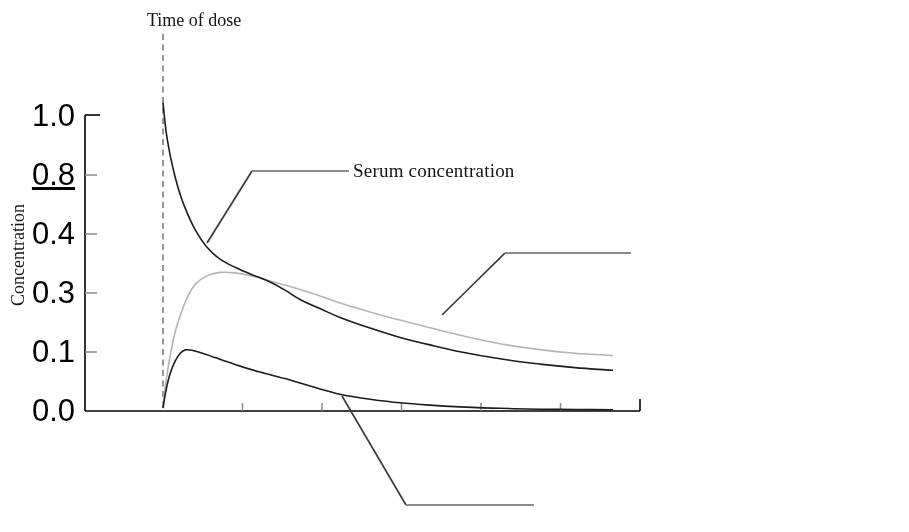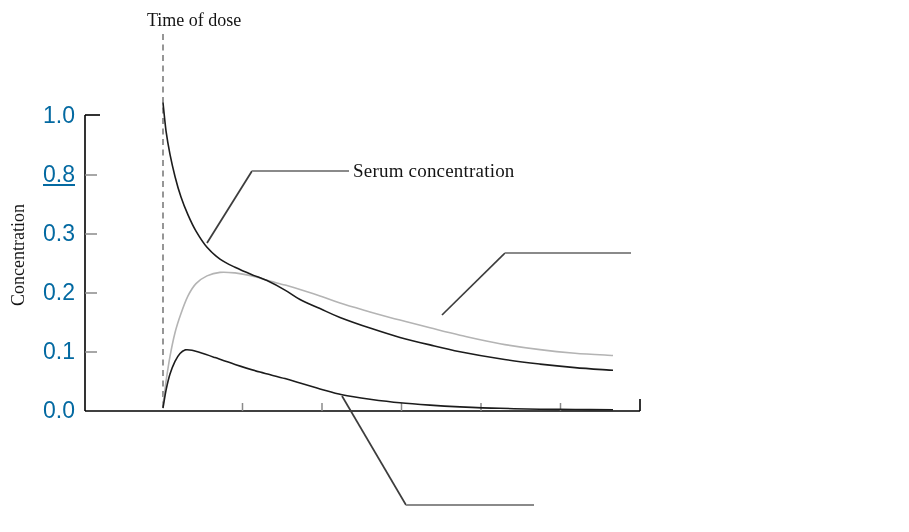--- a/index.html
+++ b/index.html
@@ -11,21 +11,21 @@
     position:absolute; font-size:19px; color:#141414; white-space:nowrap;
     letter-spacing:0.2px;
   }
   .time-of-dose { position:absolute; left:147px; top:10px; font-size:18px; color:#141414; }
   .ylabel {
     position:absolute; left:8px; top:204px; font-size:18px; color:#141414;
     writing-mode:vertical-rl; transform:rotate(180deg);
   }
   .ytick {
     position:absolute; left:27px; width:48px; text-align:right;
-    font-family:"Liberation Sans", sans-serif; font-size:23px; color:#0369a1;
+    font-family:"Liberation Sans", sans-serif; font-size:31px; color:#000000;
     line-height:27px;
   }
   svg { position:absolute; left:0; top:0; }
 </style>
 </head>
 <body>
 
 <div class="figure">
 
   <svg id="plot" width="909" height="532">
@@ -60,22 +60,22 @@
       </g>
   </svg>
 
   <div class="time-of-dose">Time of dose</div>
 
   <div class="ylabel">Concentration</div>
 
   <div id="ytick-labels">
       <div class="ytick" style="top: 102px;">1.0</div>
       <div class="ytick" style="top: 161px; text-decoration: underline;">0.8</div>
-      <div class="ytick" style="top: 220px;">0.3</div>
-      <div class="ytick" style="top: 279px;">0.2</div>
+      <div class="ytick" style="top: 220px;">0.4</div>
+      <div class="ytick" style="top: 279px;">0.3</div>
       <div class="ytick" style="top: 338px;">0.1</div>
       <div class="ytick" style="top: 397px;">0.0</div>
     </div>
 
   <div class="annotation" style="left:353px; top:160px;">Serum concentration</div>
 
 
 
 </div>
 

